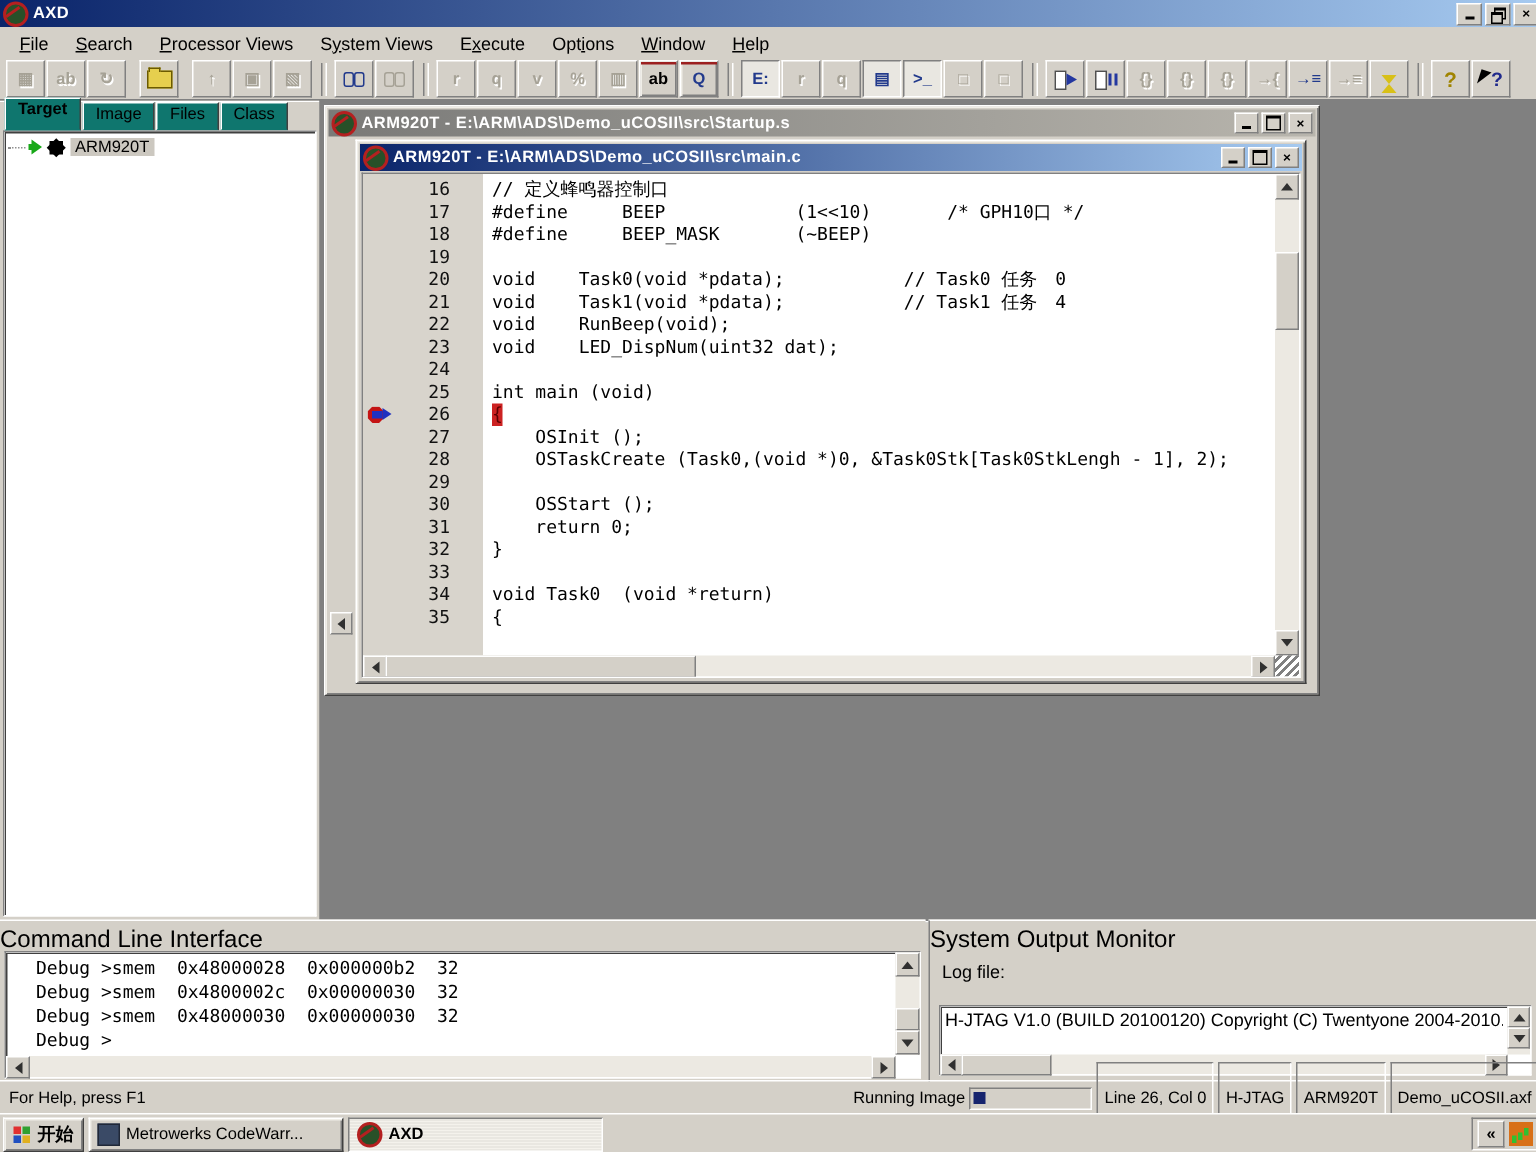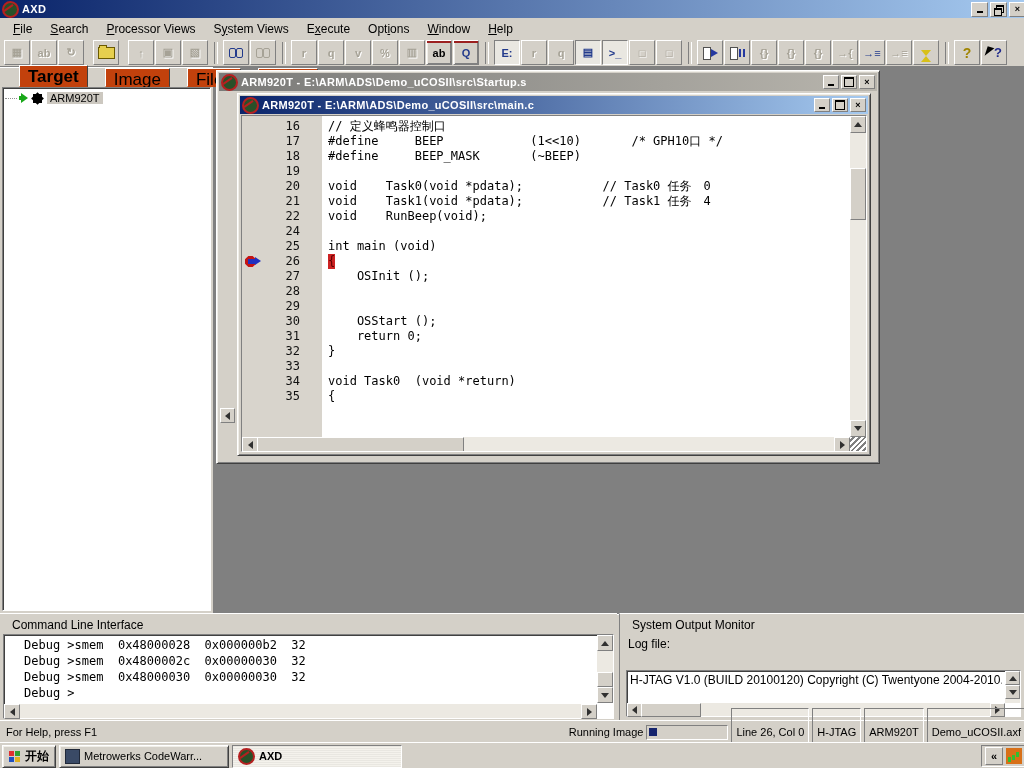--- a/index.html
+++ b/index.html
@@ -61,21 +61,21 @@
   .icon-hourglass-icon::after{content:"";position:absolute;left:-5px;top:0;border-left:5px solid transparent;border-right:5px solid transparent;border-bottom:6px solid #d8c018;}
   .icon-help-pointer-icon{width:16px;height:13px;position:relative;}
   .icon-help-pointer-icon::before{content:"";position:absolute;left:0;top:1px;border-top:10px solid #000;border-right:7px solid transparent;transform:rotate(18deg);}
   .icon-help-pointer-icon::after{content:"?";position:absolute;right:0;top:-1px;color:#202a8c;font-size:13px;font-weight:bold;}
   
   #mdi{left:213px;top:66px;width:811px;height:547px;background:#808080;}
   
   #leftpane{left:2px;top:68px;width:209px;height:543px;}
   .tabrow{display:flex;align-items:flex-end;height:19px;padding-left:1px;}
   .tab{height:16px;padding:1px 8px 0;border:1px solid;border-color:#fff #404040 transparent #fff;
-       background:#c2410c;margin-right:1px;font-size:17px;margin-left:16px;}
+       background:#0f766e;margin-right:1px;font-size:11px;}
   .tab.active{height:19px;font-weight:bold;z-index:2;position:relative;}
   .pane-body{position:absolute;left:0;top:19px;right:0;bottom:0;background:#fff;}
   .tree-row{display:flex;align-items:center;height:16px;padding:2px 2px;gap:2px;}
   .branch{width:12px;border-top:1px dotted #909090;}
   .run-arrow{width:0;height:0;border-left:7px solid #18a818;border-top:5px solid transparent;border-bottom:5px solid transparent;position:relative;margin-left:2px;}
   .run-arrow::before{content:"";position:absolute;left:-9px;top:-2px;width:4px;height:4px;background:#18a818;}
   .chip-star{width:9px;height:9px;background:#000;position:relative;margin:0 3px;}
   .chip-star::before{content:"";position:absolute;inset:0;background:#000;transform:rotate(45deg);}
   .tree-label{padding:0 3px;background:#ccc8c0;}
   
@@ -97,21 +97,21 @@
   
   .sb-track{background:#ece9e2;}
   .sb-btn{display:flex;align-items:center;justify-content:center;flex:none;}
   .tri-up{width:0;height:0;border-left:4px solid transparent;border-right:4px solid transparent;border-bottom:5px solid #303030;}
   .tri-down{width:0;height:0;border-left:4px solid transparent;border-right:4px solid transparent;border-top:5px solid #303030;}
   .tri-left{width:0;height:0;border-top:4px solid transparent;border-bottom:4px solid transparent;border-right:5px solid #303030;}
   .tri-right{width:0;height:0;border-top:4px solid transparent;border-bottom:4px solid transparent;border-left:5px solid #303030;}
   .grip{background:repeating-linear-gradient(135deg,#fff 0 2px,#808080 2px 4px);}
   
   .dockpanel{background:#d4d0c8;}
-  .dock-label{padding:4px 0 2px 12px;font-size:12px;}
+  .dock-label{padding:4px 0 2px 0;font-size:16px;}
   .cli-box{position:absolute;left:3px;right:3px;top:20px;bottom:2px;background:#fff;}
   .cli-line{font:12px/16px "DejaVu Sans Mono","Liberation Mono",monospace;white-space:pre;padding-left:18px;}
   
   #statusbar{left:0;top:720px;width:1024px;height:22px;display:flex;align-items:center;border-top:1px solid #fff;padding:0 2px;gap:3px;}
   .spane{height:15px;display:flex;align-items:center;padding:16px 4px;white-space:nowrap;}
   #progress{width:80px;height:13px;position:relative;background:#d4d0c8;}
   #progress .chunk{position:absolute;left:2px;top:2px;width:8px;height:8px;background:#16246e;}
   
   #taskbar{left:0;top:742px;width:1024px;height:26px;border-top:1px solid #fff;background:#d4d0c8;display:flex;align-items:center;padding:0 2px;gap:3px;}
   .taskbtn{height:21px;display:flex;align-items:center;gap:4px;padding:0 5px;width:158px;overflow:hidden;white-space:nowrap;flex:none;}
@@ -344,39 +344,44 @@
         </div>
         <div class="code-row">
           <span class="ln">21</span>
           <span class="ct">void    Task1(void *pdata);           // Task1 任务　4</span>
         </div>
         <div class="code-row">
           <span class="ln">22</span>
           <span class="ct">void    RunBeep(void);</span>
         </div>
         <div class="code-row">
+          <span class="ln">23</span>
+          <span class="ct">void    LED_DispNum(uint32 dat);</span>
+        </div>
+        <div class="code-row">
           <span class="ln">24</span>
           <span class="ct"></span>
         </div>
         <div class="code-row">
           <span class="ln">25</span>
           <span class="ct">int main (void)</span>
         </div>
         <div class="code-row">
           <span class="ln">26</span>
           <span class="ct current-stmt">{</span>
           <div class="bp-marker"></div>
           <div class="pc-arrow"></div>
         </div>
         <div class="code-row">
           <span class="ln">27</span>
           <span class="ct">    OSInit ();</span>
         </div>
         <div class="code-row">
           <span class="ln">28</span>
+          <span class="ct">    OSTaskCreate (Task0,(void *)0, &amp;Task0Stk[Task0StkLengh - 1], 2);</span>
         </div>
         <div class="code-row">
           <span class="ln">29</span>
         </div>
         <div class="code-row">
           <span class="ln">30</span>
           <span class="ct">    OSStart ();</span>
         </div>
         <div class="code-row">
           <span class="ln">31</span>

